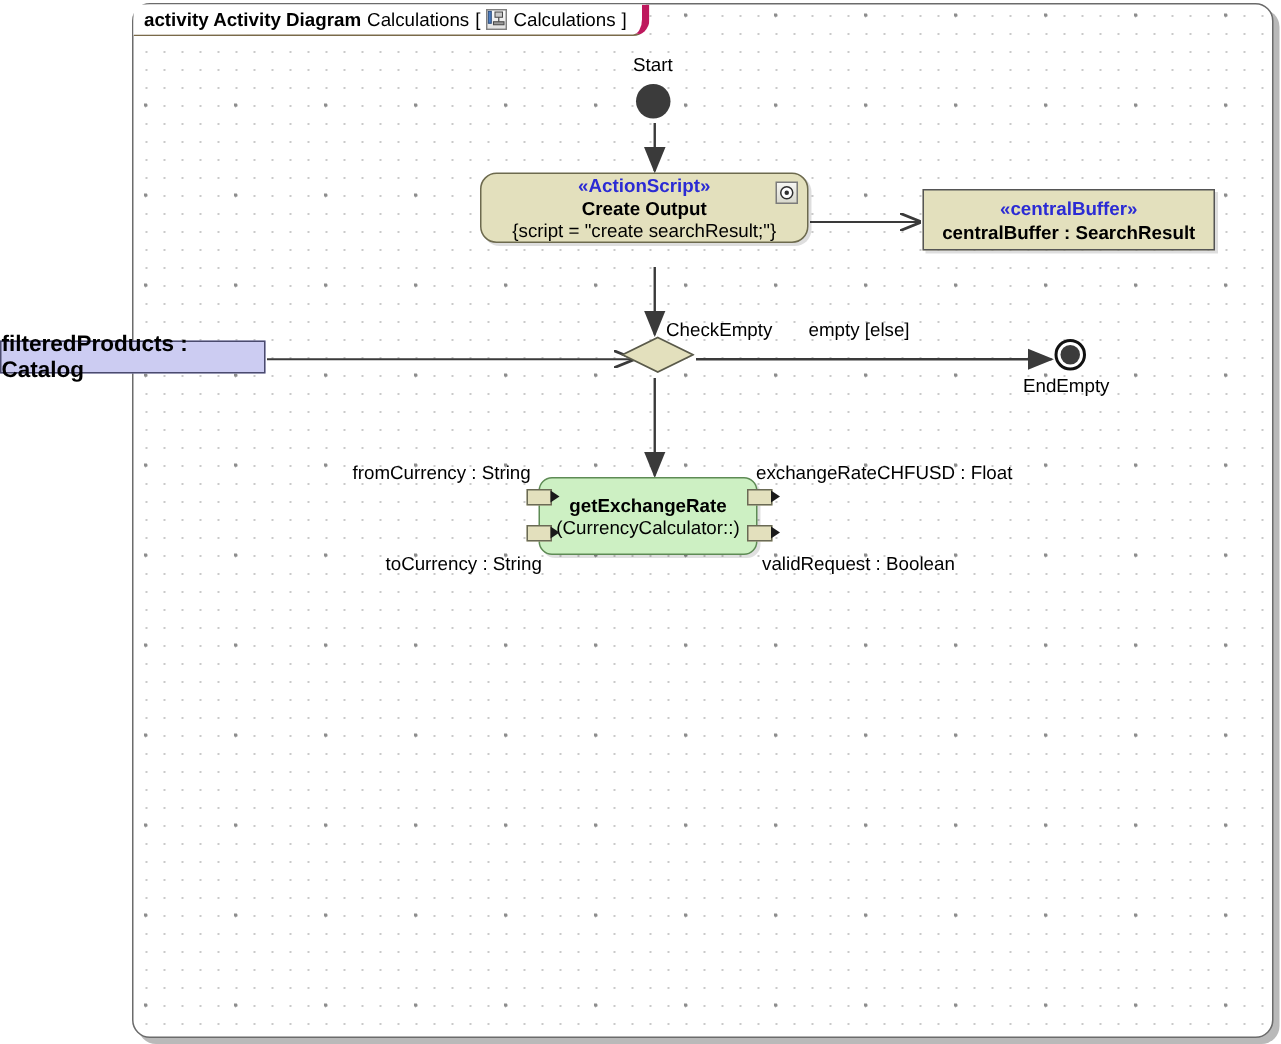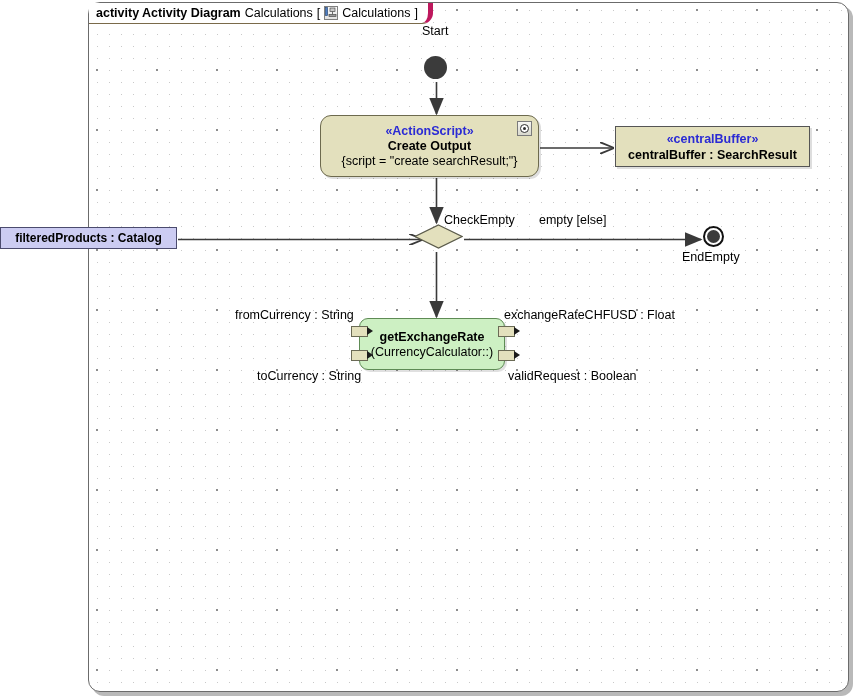--- a/index.html
+++ b/index.html
@@ -90,36 +90,36 @@
     flex: 0 0 auto;
   }
   .tab-icon svg { position: absolute; left: 0; top: 0; }
 
   
   .nlabel { font-size: 12.5px; color: #000; white-space: nowrap; }
 
   
   #start-label {
     position: absolute;
-    left: 422px; top: 24px;
+    left: 422px; top: 36px;
     font-size: 12.5px; color: #000;
   }
   #start-node {
     position: absolute;
     left: 424px; top: 56px;
     width: 23px; height: 23px;
     border-radius: 50%;
     background: #3b3b3b;
   }
 
   
   #create-output {
     position: absolute;
     left: 320px; top: 115px;
-    width: 219px; height: 62px;
+    width: 219px; height: 47px;
     background: #e3e0bd;
     border: 1px solid #6d6a4e;
     border-radius: 11px;
     box-sizing: border-box;
     box-shadow: 2px 2px 0 rgba(0,0,0,0.13);
     display: flex;
     flex-direction: column;
     align-items: center;
     justify-content: center;
     gap: 1px;
@@ -198,21 +198,21 @@
 
   
   #filtered-products {
     position: absolute;
     left: 0px; top: 227px;
     width: 177px; height: 22px;
     background: #ccccf2;
     border: 1px solid #4b4b6e;
     box-sizing: border-box;
     display: flex; align-items: center; justify-content: center;
-    font-weight: bold; font-size: 12px; color: #000;
+    font-weight: bold; font-size: 15px; color: #000;
   }
 
   
   #get-exchange-rate {
     position: absolute;
     left: 359px; top: 318px;
     width: 146px; height: 52px;
     background: #cdf0c3;
     border: 1px solid #5e8b55;
     border-radius: 9px;

